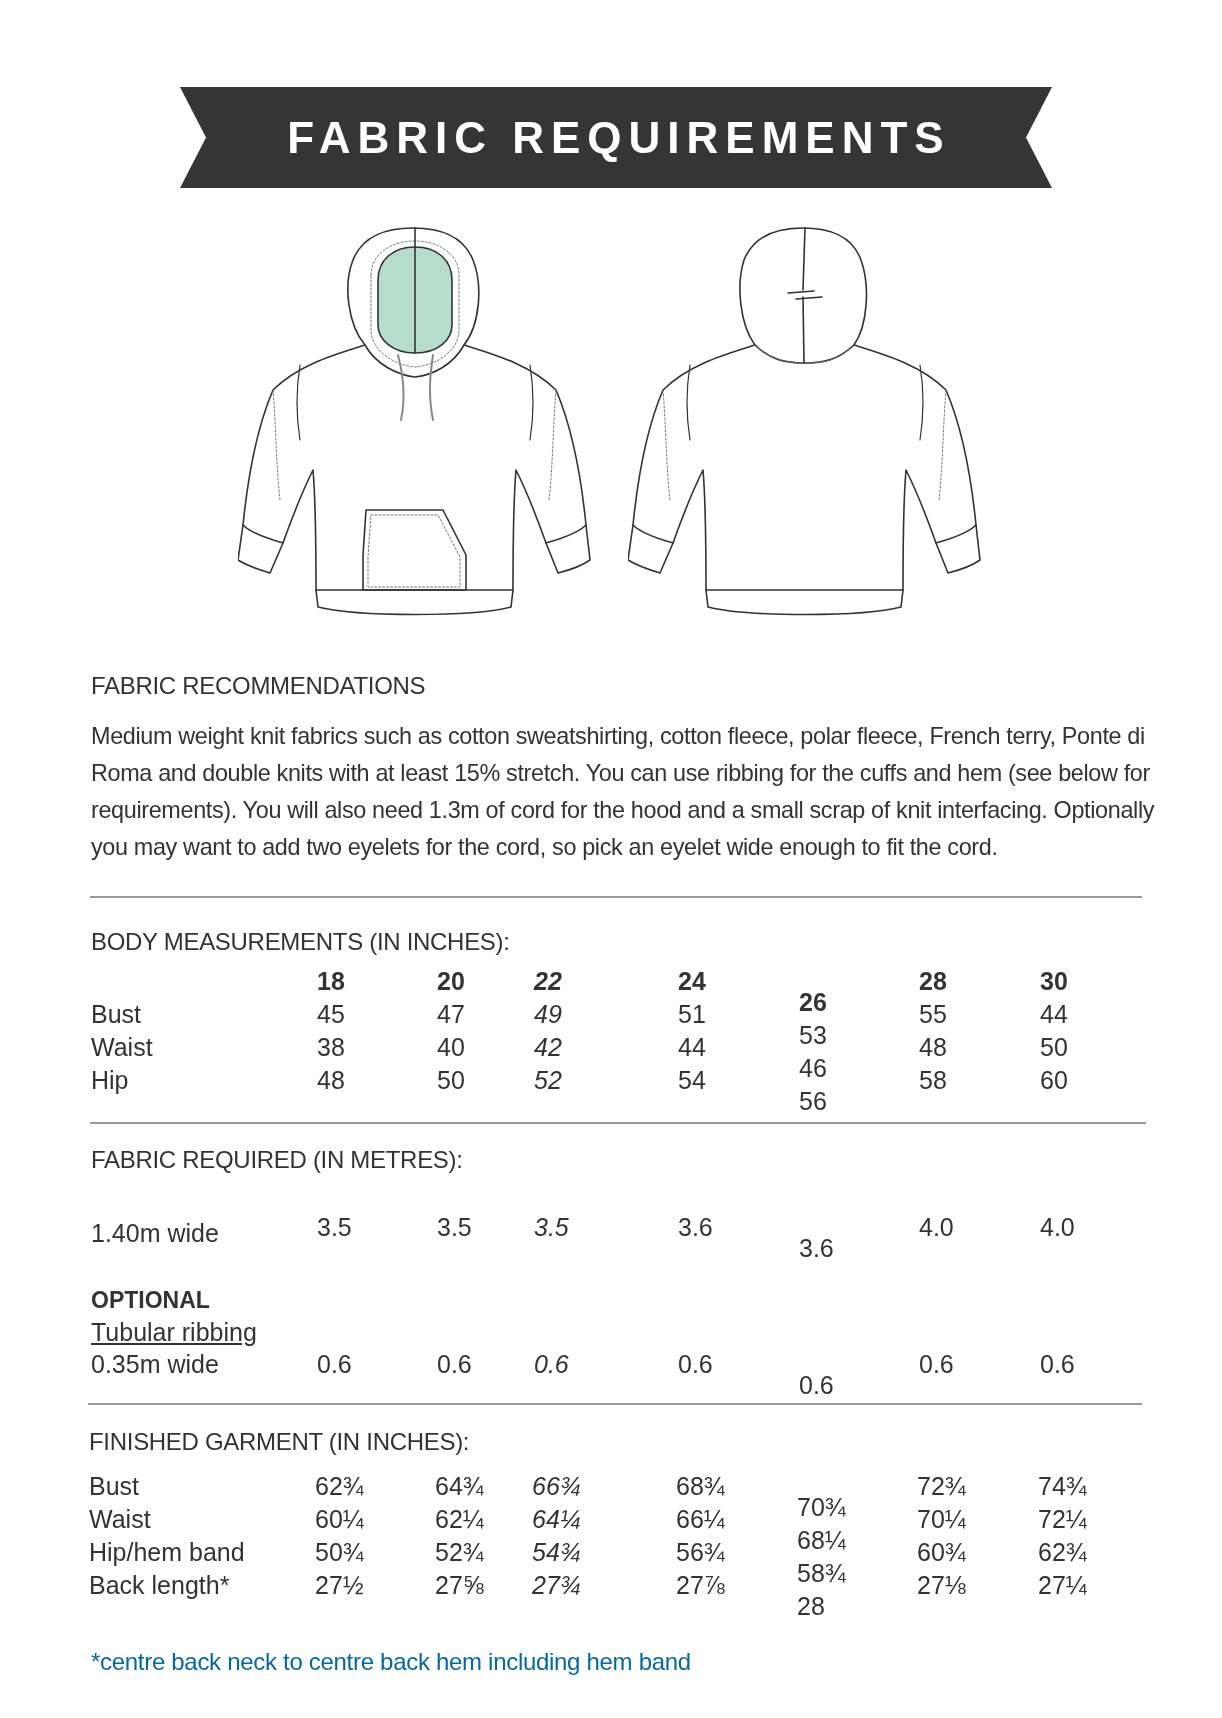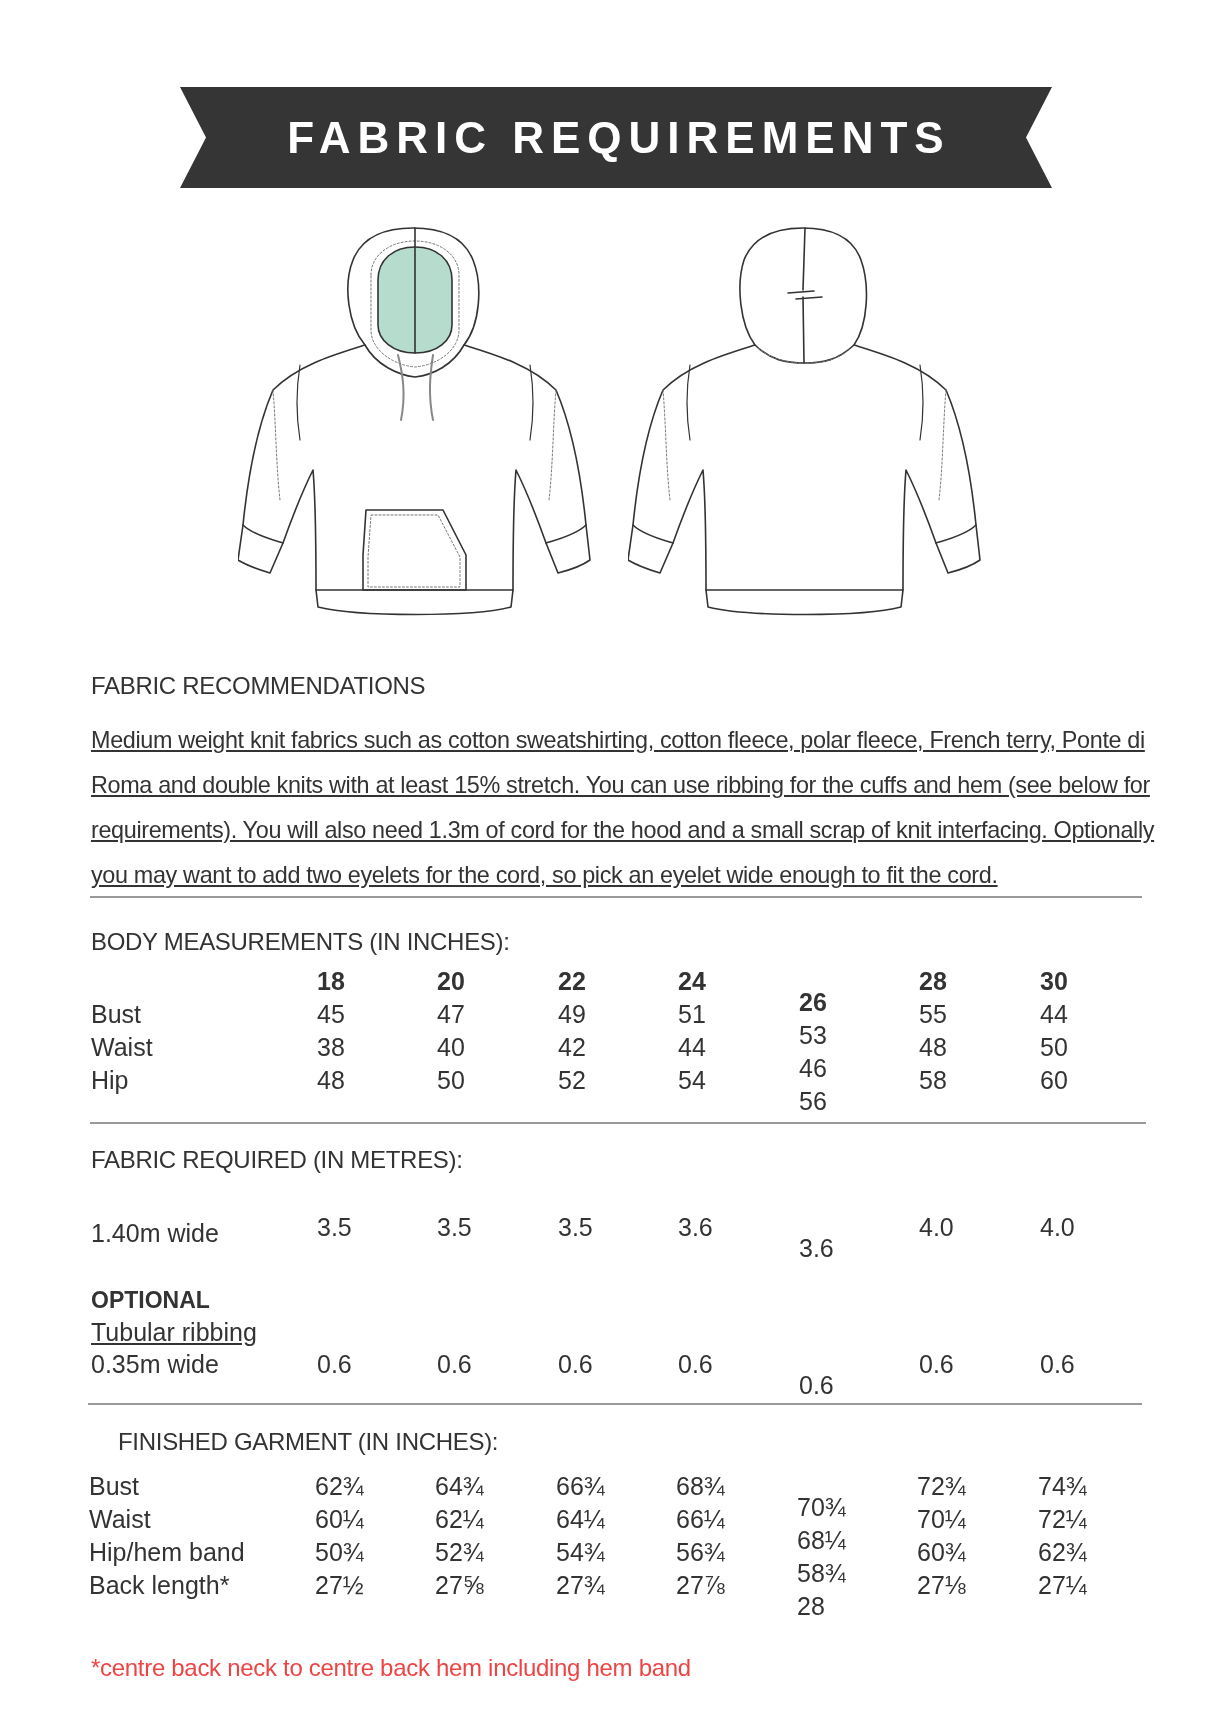--- a/index.html
+++ b/index.html
@@ -10,36 +10,36 @@
   .banner svg { position: absolute; left: 0; top: 0; }
   .banner-title { position: absolute; left: 0; top: 0; width: 100%; height: 100%;
     display: flex; align-items: center; justify-content: center;
     color: #ffffff; font-weight: bold; font-size: 44px; letter-spacing: 7px; padding-left: 6px; }
 
   .illustration { position: absolute; top: 225px; }
   .front { left: 238px; }
   .back { left: 628px; }
 
   .section-heading { position: absolute; left: 91px; font-weight: normal; font-size: 24px; color: #333333; letter-spacing: -0.3px; white-space: nowrap; }
-  .paragraph { position: absolute; left: 91px; top: 718px; width: 1080px; font-size: 23.4px; line-height: 45px; color: #333333; letter-spacing: -0.35px; text-decoration: underline; }
+  .paragraph { position: absolute; left: 91px; top: 718px; width: 1080px; font-size: 23.4px; line-height: 37px; color: #333333; letter-spacing: -0.35px; }
 
   .divider { position: absolute; left: 90px; height: 2px; background: #9a9a9a; }
 
   .row { position: absolute; left: 91px; height: 34px; font-size: 25px; color: #333333; }
   .row .label { position: absolute; left: 0; white-space: nowrap; text-align: center; }
   .row .cell { position: absolute; white-space: nowrap; }
   .row.header .cell { font-weight: bold; }
 
-  .c0 { left: 226px; } .c1 { left: 346px; } .c2 { left: 467px; } .c3 { left: 587px; }
+  .c0 { left: 226px; } .c1 { left: 346px; } .c2 { left: 443px; font-style: italic; } .c3 { left: 587px; }
   .c4 { left: 708px; margin-top: 21px; } .c5 { left: 828px; } .c6 { left: 949px; }
 
   .optional-label { position: absolute; left: 91px; top: 1287px; font-weight: bold; font-size: 23px; color: #333333; }
   .sub-label { position: absolute; left: 91px; font-size: 25px; color: #333333; white-space: nowrap; text-decoration: underline; }
 
-  .footnote { position: absolute; left: 91px; top: 1648px; font-size: 24px; color: #ef4444; letter-spacing: -0.3px; margin-top: 6px; }
+  .footnote { position: absolute; left: 91px; top: 1648px; font-size: 24px; color: #0369a1; letter-spacing: -0.3px; }
 </style>
 </head>
 <body>
 
 <div class="banner">
   <svg width="872" height="101" viewBox="0 0 872 101">
     <polygon points="0,0 872,0 846,50.5 872,101 0,101 26,50.5" fill="#353535"></polygon>
   </svg>
   <div class="banner-title">FABRIC REQUIREMENTS</div>
 </div>
@@ -169,21 +169,21 @@
   <span class="cell c1">0.6</span>
   <span class="cell c2">0.6</span>
   <span class="cell c3">0.6</span>
   <span class="cell c4">0.6</span>
   <span class="cell c5">0.6</span>
   <span class="cell c6">0.6</span>
 </div>
 
 <div class="divider" style="top:1403px; width:1054px; left:88px;"></div>
 
-<div class="section-heading" style="top:1428px; left:89px;margin-left:29px;">FINISHED GARMENT (IN INCHES):</div>
+<div class="section-heading" style="top:1428px; left:89px;">FINISHED GARMENT (IN INCHES):</div>
 
 <div class="row" style="top:1472px; left:89px;">
   <span class="label">Bust</span>
   <span class="cell c0">62¾</span>
   <span class="cell c1">64¾</span>
   <span class="cell c2">66¾</span>
   <span class="cell c3">68¾</span>
   <span class="cell c4">70¾</span>
   <span class="cell c5">72¾</span>
   <span class="cell c6">74¾</span>

